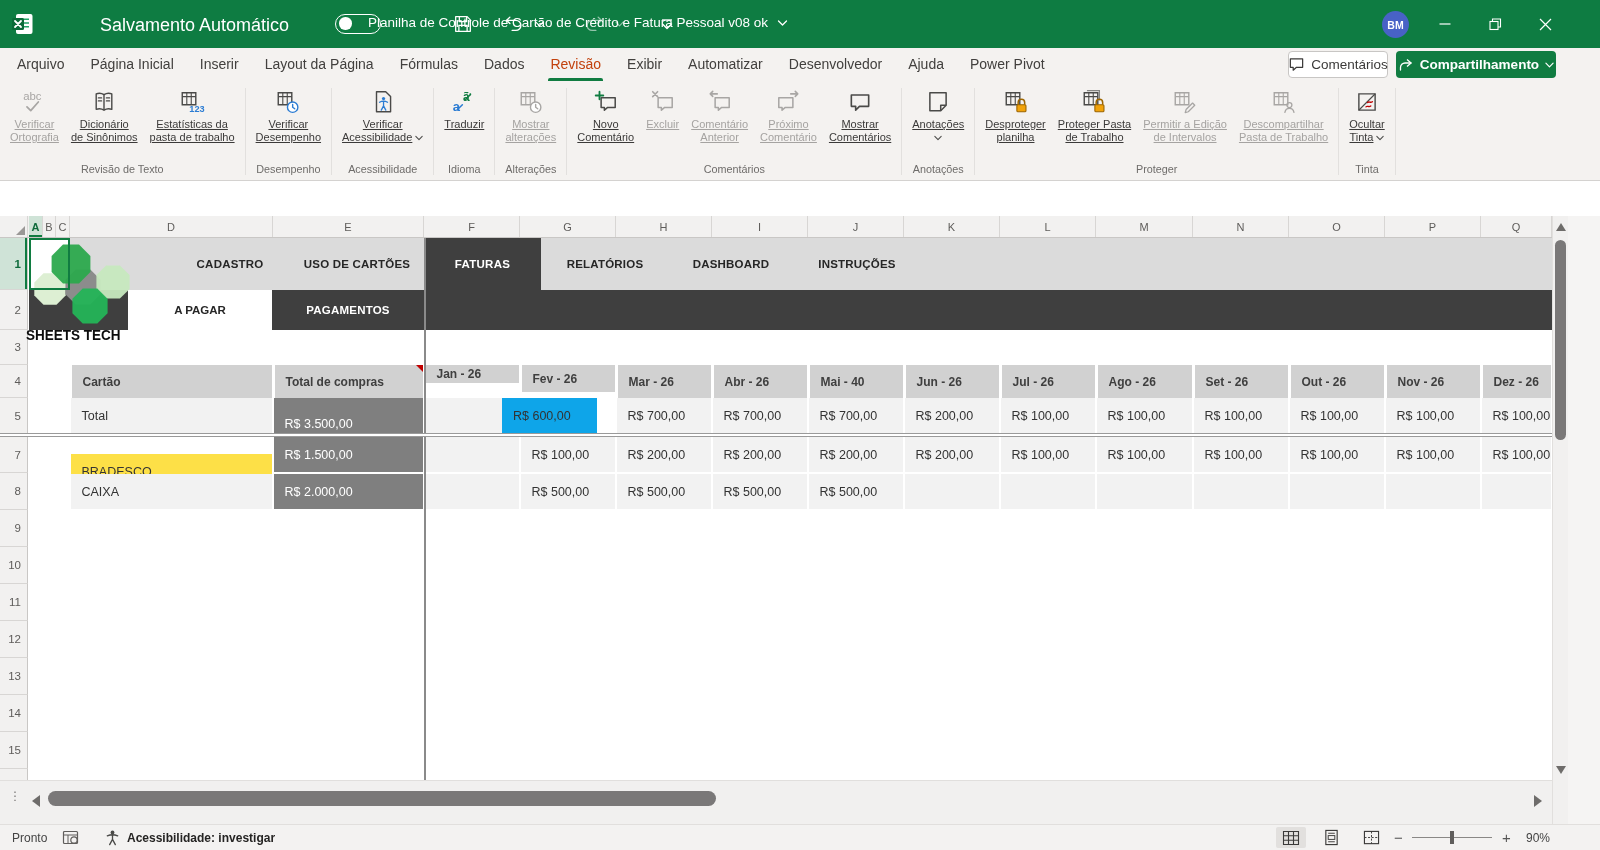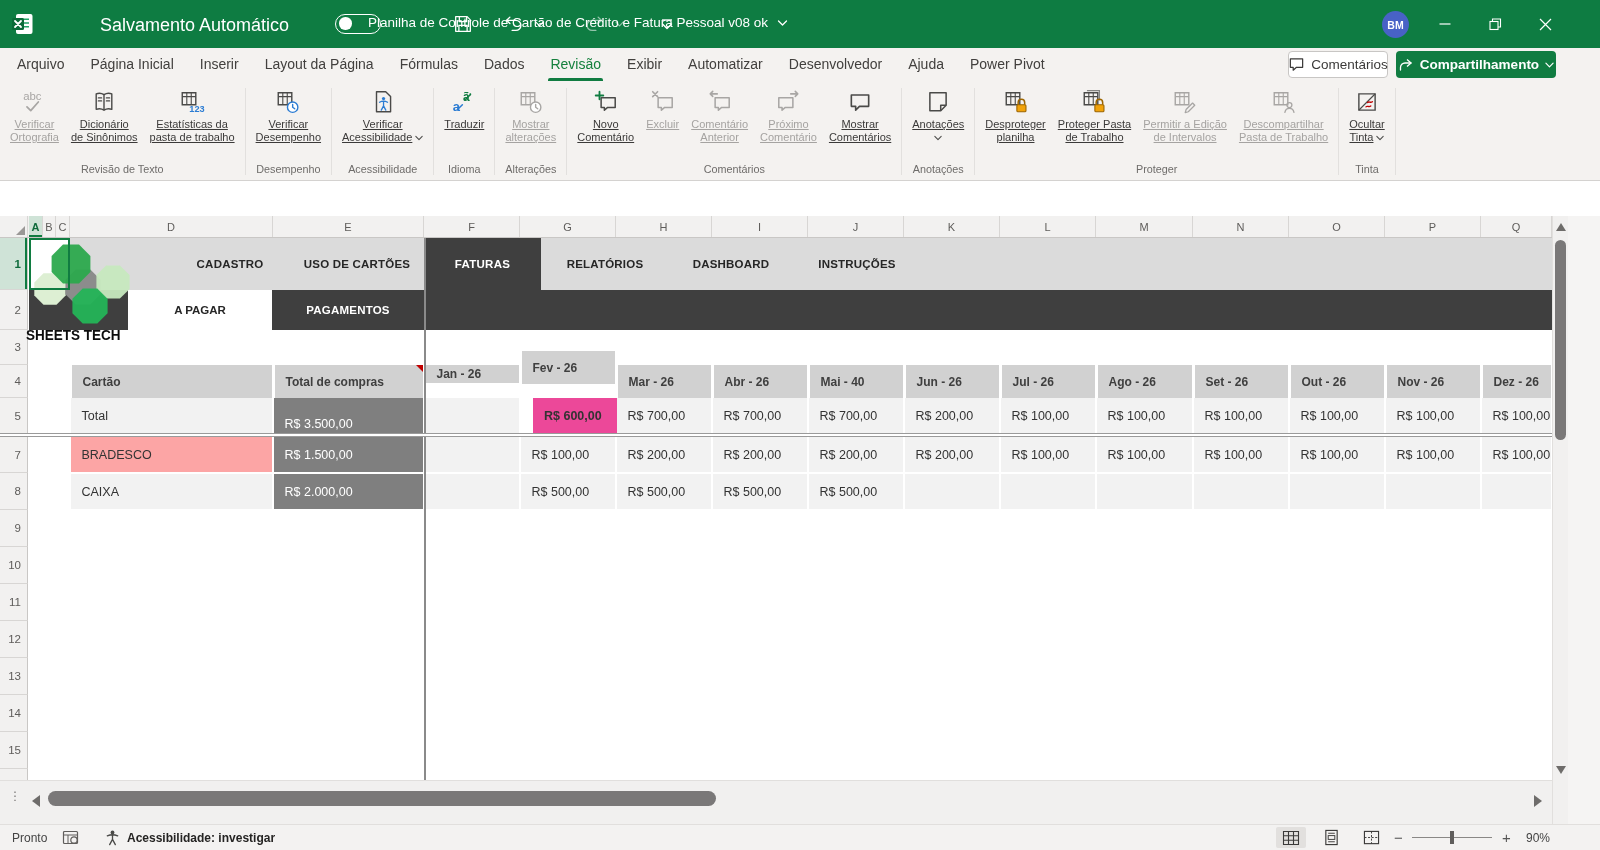--- a/index.html
+++ b/index.html
@@ -16,21 +16,21 @@
   .search{position:absolute;left:770px;top:8px;width:370px;height:31px;background:#D6E5DC;border-radius:4px;
           display:flex;align-items:center;padding:0 10px;gap:8px;}
   .search input{flex:1;border:none;background:transparent;outline:none;font-size:13.5px;color:#1E3A2C;font-family:"Liberation Sans",sans-serif;}
   .search input::placeholder{color:#33523F;opacity:.95;}
   .avatar{position:absolute;left:1382px;top:11px;width:27px;height:27px;border-radius:50%;background:var(--avatar,#4862C6);
           color:#fff;font-size:10.5px;font-weight:700;display:flex;align-items:center;justify-content:center;}
   .winbtn{position:absolute;top:0;width:48px;height:48px;display:flex;align-items:center;justify-content:center;}
   
   .tabrow{position:absolute;left:0;top:48px;width:1600px;height:33px;background:#F4F2F0;display:flex;padding-left:4px;}
   .rtab{position:relative;padding:0 13px;line-height:32px;font-size:14px;color:#42403E;white-space:nowrap;cursor:default;}
-  .rtab.active{color:#15803d;}
+  .rtab.active{color:#c2410c;}
   .rtab.active::after{content:"";position:absolute;left:11px;right:11px;bottom:0;height:3px;background:var(--accent,#107C41);border-radius:2px 2px 0 0;}
   .topbtn{position:absolute;top:51px;height:27px;border-radius:4px;display:flex;align-items:center;justify-content:center;gap:6px;font-size:13.5px;}
   
   .ribbon{position:absolute;left:0;top:81px;width:1600px;height:100px;background:#F4F2F0;border-bottom:1px solid #D4D2D0;}
   .rgroups{display:flex;align-items:stretch;height:99px;padding:2px 0 0 2px;}
   .rgroup{display:flex;flex-direction:column;padding:0 2px;}
   .rgroup-btns{display:flex;flex:1;align-items:flex-start;justify-content:center;}
   .rgroup-label{text-align:center;font-size:10.8px;color:#6E6C6A;padding:1px 6px 5px;white-space:nowrap;}
   .rsep{width:1px;background:#E2E0DE;margin:5px 2px;}
   .rbtn{display:flex;flex-direction:column;align-items:center;padding:5px 6px 2px;border-radius:4px;cursor:default;}
@@ -512,46 +512,46 @@
           <polygon points="67.6,52.3 57.3,62.6 42.7,62.6 32.4,52.3 32.4,37.7 42.7,27.4 57.3,27.4 67.6,37.7" fill="#8C8C8C"></polygon>
           <polygon points="96.6,46.9 86.9,56.6 73.1,56.6 63.4,46.9 63.4,33.1 73.1,23.4 86.9,23.4 96.6,33.1" fill="#C7E9BF" opacity=".95"></polygon>
           <polygon points="57.4,30.0 46.0,41.4 30.0,41.4 18.6,30.0 18.6,14.0 30.0,2.6 46.0,2.6 57.4,14.0" fill="#2CA94D" opacity=".95"></polygon>
           <polygon points="74.6,71.3 64.3,81.6 49.7,81.6 39.4,71.3 39.4,56.7 49.7,46.4 64.3,46.4 74.6,56.7" fill="#24B457" opacity=".95"></polygon>
         </svg></div>
       <div style="position: absolute; left: 26px; top: 88px; width: 120px; z-index: 6; font-size: 15px; font-weight: 800; color: rgb(13, 13, 13); transform: scaleX(0.9); transform-origin: left center; letter-spacing: 0px; white-space: nowrap;">SHEETS TECH</div>
       <div style="position: absolute; left: 29px; top: 0px; width: 41px; height: 52px; border: 2px solid rgb(16, 124, 65); z-index: 7;"></div>
       <div class="tcell tth" style="position: absolute; left: 71.5px; top: 127px; width: 200px; height: 33px; z-index: 4;">Cartão</div>
       <div class="tcell tth" style="position: absolute; left: 274.5px; top: 127px; width: 148px; height: 33px; z-index: 4;">Total de compras<span class="redtri"></span></div>
       <div class="tcell tth" style="position: absolute; left: 425.5px; top: 127px; width: 93px; height: 18px; z-index: 4;">Jan - 26</div>
-      <div class="tcell tth" style="position: absolute; left: 521.5px; top: 113px; width: 93px; height: 33px; z-index: 4;">Fev - 26</div>
+      <div class="tcell tth" style="position: absolute; left: 521.5px; top: 127px; width: 93px; height: 27px; z-index: 4;">Fev - 26</div>
       <div class="tcell tth" style="position: absolute; left: 617.5px; top: 127px; width: 93px; height: 33px; z-index: 4;">Mar - 26</div>
       <div class="tcell tth" style="position: absolute; left: 713.5px; top: 127px; width: 93px; height: 33px; z-index: 4;">Abr - 26</div>
       <div class="tcell tth" style="position: absolute; left: 809.5px; top: 127px; width: 93px; height: 33px; z-index: 4;">Mai - 40</div>
       <div class="tcell tth" style="position: absolute; left: 905.5px; top: 127px; width: 93px; height: 33px; z-index: 4;">Jun - 26</div>
       <div class="tcell tth" style="position: absolute; left: 1001.5px; top: 127px; width: 93px; height: 33px; z-index: 4;">Jul - 26</div>
       <div class="tcell tth" style="position: absolute; left: 1097.5px; top: 127px; width: 94px; height: 33px; z-index: 4;">Ago - 26</div>
       <div class="tcell tth" style="position: absolute; left: 1194.5px; top: 127px; width: 93px; height: 33px; z-index: 4;">Set - 26</div>
       <div class="tcell tth" style="position: absolute; left: 1290.5px; top: 127px; width: 93px; height: 33px; z-index: 4;">Out - 26</div>
       <div class="tcell tth" style="position: absolute; left: 1386.5px; top: 127px; width: 93px; height: 33px; z-index: 4;">Nov - 26</div>
       <div class="tcell tth" style="position: absolute; left: 1482.5px; top: 127px; width: 68px; height: 33px; z-index: 4;">Dez - 26</div>
       <div class="tcell" style="position: absolute; left: 70.5px; top: 160px; width: 201.5px; height: 36px; background: rgb(242, 242, 242); z-index: 4;">Total</div>
       <div class="tcell" style="position: absolute; left: 273.5px; top: 160px; width: 149.5px; height: 52px; background: rgb(127, 127, 127); color: rgb(255, 255, 255); z-index: 4;">R$ 3.500,00</div>
       <div class="tcell" style="position: absolute; left: 424.5px; top: 160px; width: 94.5px; height: 36px; background: rgb(242, 242, 242); z-index: 4;"></div>
-      <div class="tcell" style="position: absolute; left: 533px; top: 160px; width: 94.5px; height: 36px; background: #ec4899; z-index: 4; font-weight: bold;">R$ 600,00</div>
+      <div class="tcell" style="position: absolute; left: 502px; top: 160px; width: 94.5px; height: 36px; background: #0ea5e9; z-index: 4;">R$ 600,00</div>
       <div class="tcell" style="position: absolute; left: 616.5px; top: 160px; width: 94.5px; height: 36px; background: rgb(242, 242, 242); z-index: 4;">R$ 700,00</div>
       <div class="tcell" style="position: absolute; left: 712.5px; top: 160px; width: 94.5px; height: 36px; background: rgb(242, 242, 242); z-index: 4;">R$ 700,00</div>
       <div class="tcell" style="position: absolute; left: 808.5px; top: 160px; width: 94.5px; height: 36px; background: rgb(242, 242, 242); z-index: 4;">R$ 700,00</div>
       <div class="tcell" style="position: absolute; left: 904.5px; top: 160px; width: 94.5px; height: 36px; background: rgb(242, 242, 242); z-index: 4;">R$ 200,00</div>
       <div class="tcell" style="position: absolute; left: 1000.5px; top: 160px; width: 94.5px; height: 36px; background: rgb(242, 242, 242); z-index: 4;">R$ 100,00</div>
       <div class="tcell" style="position: absolute; left: 1096.5px; top: 160px; width: 95.5px; height: 36px; background: rgb(242, 242, 242); z-index: 4;">R$ 100,00</div>
       <div class="tcell" style="position: absolute; left: 1193.5px; top: 160px; width: 94.5px; height: 36px; background: rgb(242, 242, 242); z-index: 4;">R$ 100,00</div>
       <div class="tcell" style="position: absolute; left: 1289.5px; top: 160px; width: 94.5px; height: 36px; background: rgb(242, 242, 242); z-index: 4;">R$ 100,00</div>
       <div class="tcell" style="position: absolute; left: 1385.5px; top: 160px; width: 94.5px; height: 36px; background: rgb(242, 242, 242); z-index: 4;">R$ 100,00</div>
       <div class="tcell" style="position: absolute; left: 1481.5px; top: 160px; width: 69.5px; height: 36px; background: rgb(242, 242, 242); z-index: 4;">R$ 100,00</div>
-      <div class="tcell" style="position: absolute; left: 70.5px; top: 199px; width: 201.5px; height: 35px; background: #fca5a5; z-index: 4;">BRADESCO</div>
+      <div class="tcell" style="position: absolute; left: 70.5px; top: 216px; width: 201.5px; height: 35px; background: #fde047; z-index: 4;">BRADESCO</div>
       <div class="tcell" style="position: absolute; left: 273.5px; top: 199px; width: 149.5px; height: 35px; background: rgb(127, 127, 127); color: rgb(255, 255, 255); z-index: 4;">R$ 1.500,00</div>
       <div class="tcell" style="position: absolute; left: 424.5px; top: 199px; width: 94.5px; height: 35px; background: rgb(242, 242, 242); z-index: 4;"></div>
       <div class="tcell" style="position: absolute; left: 520.5px; top: 199px; width: 94.5px; height: 35px; background: rgb(242, 242, 242); z-index: 4;">R$ 100,00</div>
       <div class="tcell" style="position: absolute; left: 616.5px; top: 199px; width: 94.5px; height: 35px; background: rgb(242, 242, 242); z-index: 4;">R$ 200,00</div>
       <div class="tcell" style="position: absolute; left: 712.5px; top: 199px; width: 94.5px; height: 35px; background: rgb(242, 242, 242); z-index: 4;">R$ 200,00</div>
       <div class="tcell" style="position: absolute; left: 808.5px; top: 199px; width: 94.5px; height: 35px; background: rgb(242, 242, 242); z-index: 4;">R$ 200,00</div>
       <div class="tcell" style="position: absolute; left: 904.5px; top: 199px; width: 94.5px; height: 35px; background: rgb(242, 242, 242); z-index: 4;">R$ 200,00</div>
       <div class="tcell" style="position: absolute; left: 1000.5px; top: 199px; width: 94.5px; height: 35px; background: rgb(242, 242, 242); z-index: 4;">R$ 100,00</div>
       <div class="tcell" style="position: absolute; left: 1096.5px; top: 199px; width: 95.5px; height: 35px; background: rgb(242, 242, 242); z-index: 4;">R$ 100,00</div>
       <div class="tcell" style="position: absolute; left: 1193.5px; top: 199px; width: 94.5px; height: 35px; background: rgb(242, 242, 242); z-index: 4;">R$ 100,00</div>

